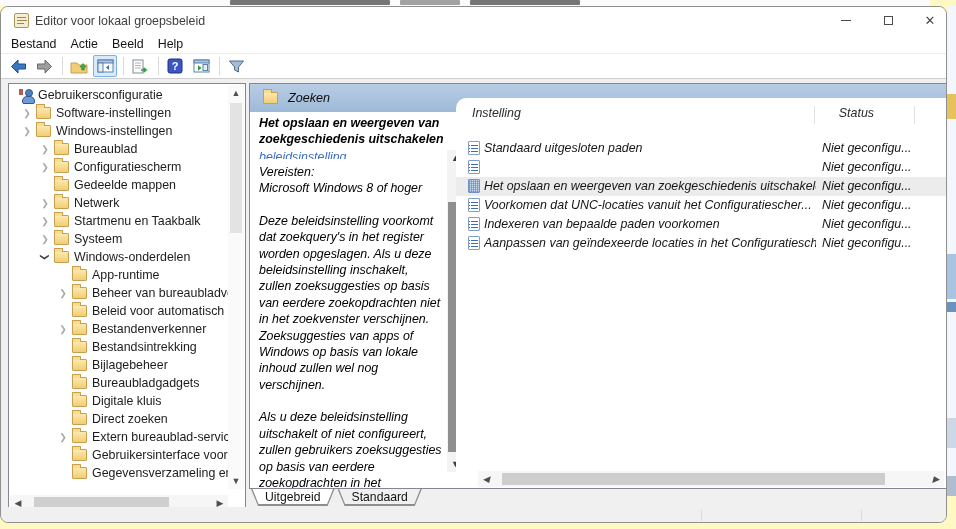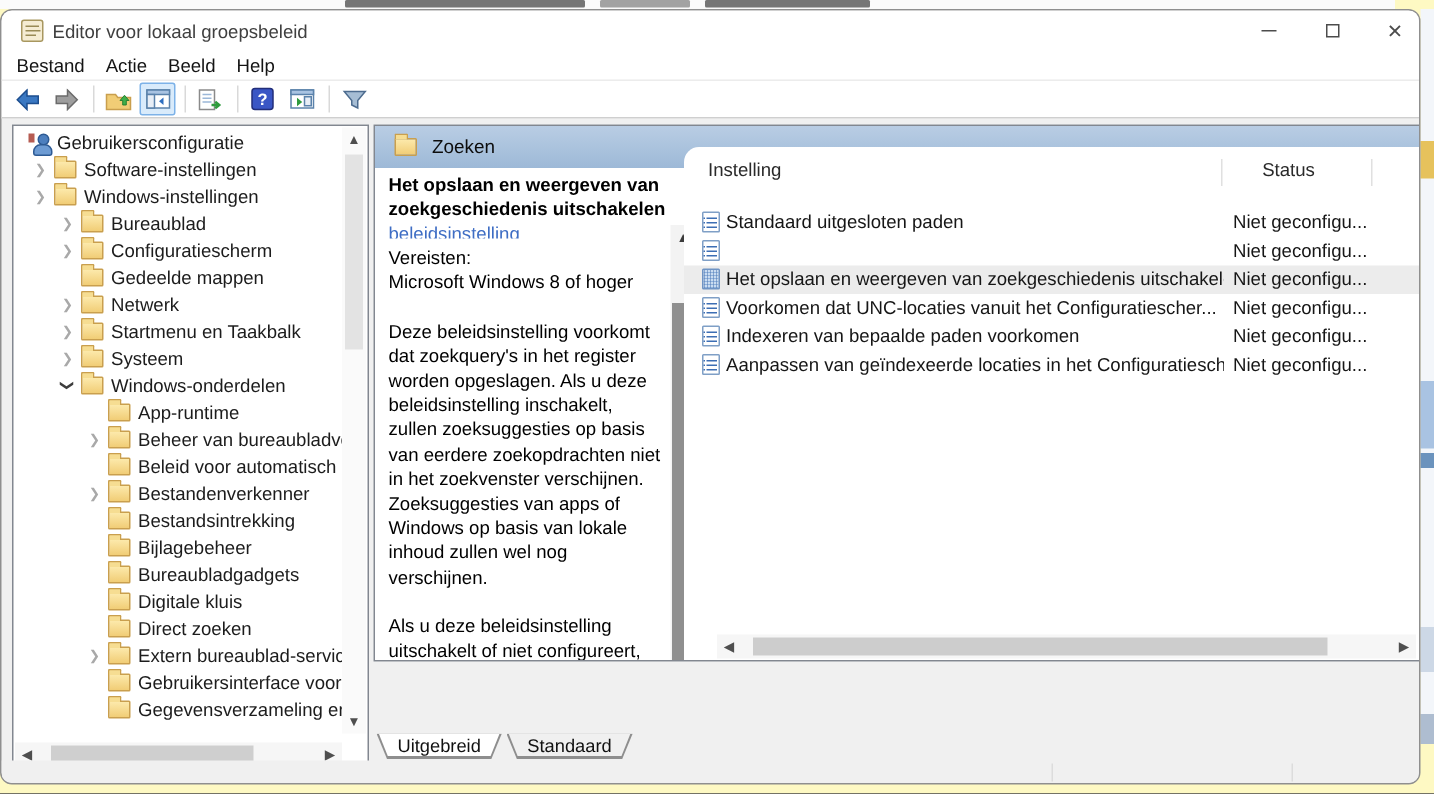--- a/index.html
+++ b/index.html
@@ -63,22 +63,22 @@
   .usr .usr-red{position:absolute;left:1px;top:1px;width:4px;height:6px;background:#b65c52;}
 
   .sarr{position:absolute;width:16px;height:16px;display:flex;align-items:center;
         justify-content:center;color:#4f4f4f;font-size:9px;}
   .tree-vscroll{position:absolute;top:1px;right:1px;width:16px;height:404px;background:#fafafa;}
   .tree-vthumb{position:absolute;left:2px;top:18px;width:12px;height:130px;background:#e3e3e3;}
   .tree-hscroll{position:absolute;left:1px;bottom:1px;right:17px;height:16px;background:#f6f6f6;}
   .tree-hthumb{position:absolute;left:24px;top:2px;width:135px;height:12px;background:#cfcfcf;}
 
   
-  .rpane{position:absolute;left:248px;top:76px;width:698px;height:358px;background:#fff;
-         border:1px solid #828790;overflow:hidden;}
+  .rpane{position:absolute;left:248px;top:76px;width:698px;height:406px;background:#fff;
+         border:1px solid #828790;overflow:hidden;font-style:italic;}
   .band{position:absolute;left:0;top:0;width:100%;height:28px;
         background:linear-gradient(#b9cde4,#9db9d7);}
   .band .fold{position:absolute;left:13px;top:8px;margin:0;}
   .band-label{position:absolute;left:38px;top:7px;font-size:12.6px;color:#0d0d0d;}
 
   .desc-title{position:absolute;left:9px;top:31px;width:198px;font-weight:bold;font-size:12.4px;
               line-height:16px;color:#000;}
   .desc-link-clip{position:absolute;left:9px;top:63px;height:12px;width:190px;overflow:hidden;}
   .desc-link{font-size:12.4px;color:#3e6dc4;text-decoration:underline;}
   .desc-body{position:absolute;left:9px;top:80px;width:185px;font-size:12.4px;line-height:16.4px;color:#000;}
@@ -394,21 +394,21 @@
       </div>
       <div class="desc-vscroll">
         <span class="sarr" style="top:0;">▲</span>
         <span class="desc-vthumb"></span>
         <span class="sarr" style="bottom:0;">▼</span>
       </div>
 
       <div class="listpanel">
         <div class="lheader">
           <span style="position:absolute;left:16px;top:4px;">Instelling</span>
-          <span style="position:absolute;left:368px;width:70px;text-align:center;top:4px;">Status</span>
+          <span style="position:absolute;left:348px;width:70px;text-align:right;top:4px;">Status</span>
           <span class="lhsep" style="left:358px;"></span>
           <span class="lhsep" style="left:458px;"></span>
         </div>
         <div class="lrows">
 
             <div class="lrow">
               <span class="licon">
                 <i style="top:3px;"></i>
                 <i style="top:6px;"></i>
                 <i style="top:9px;"></i>

